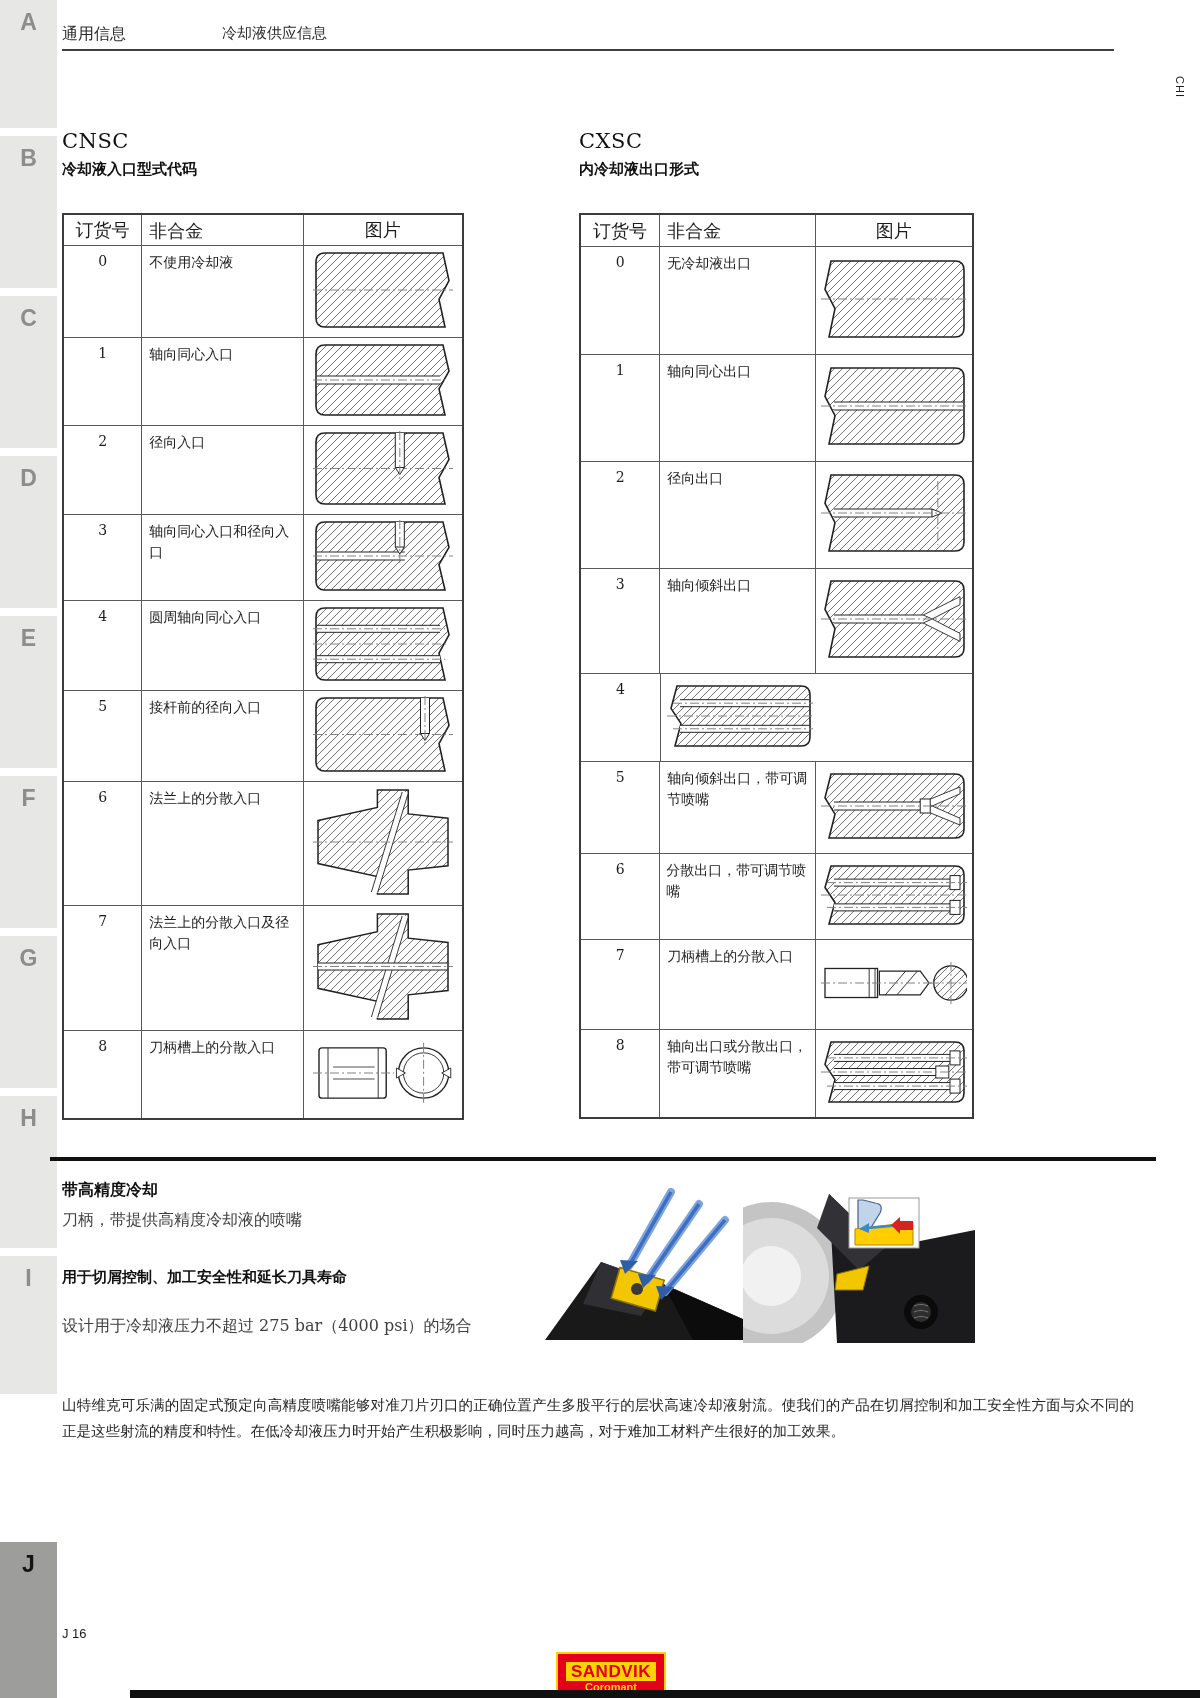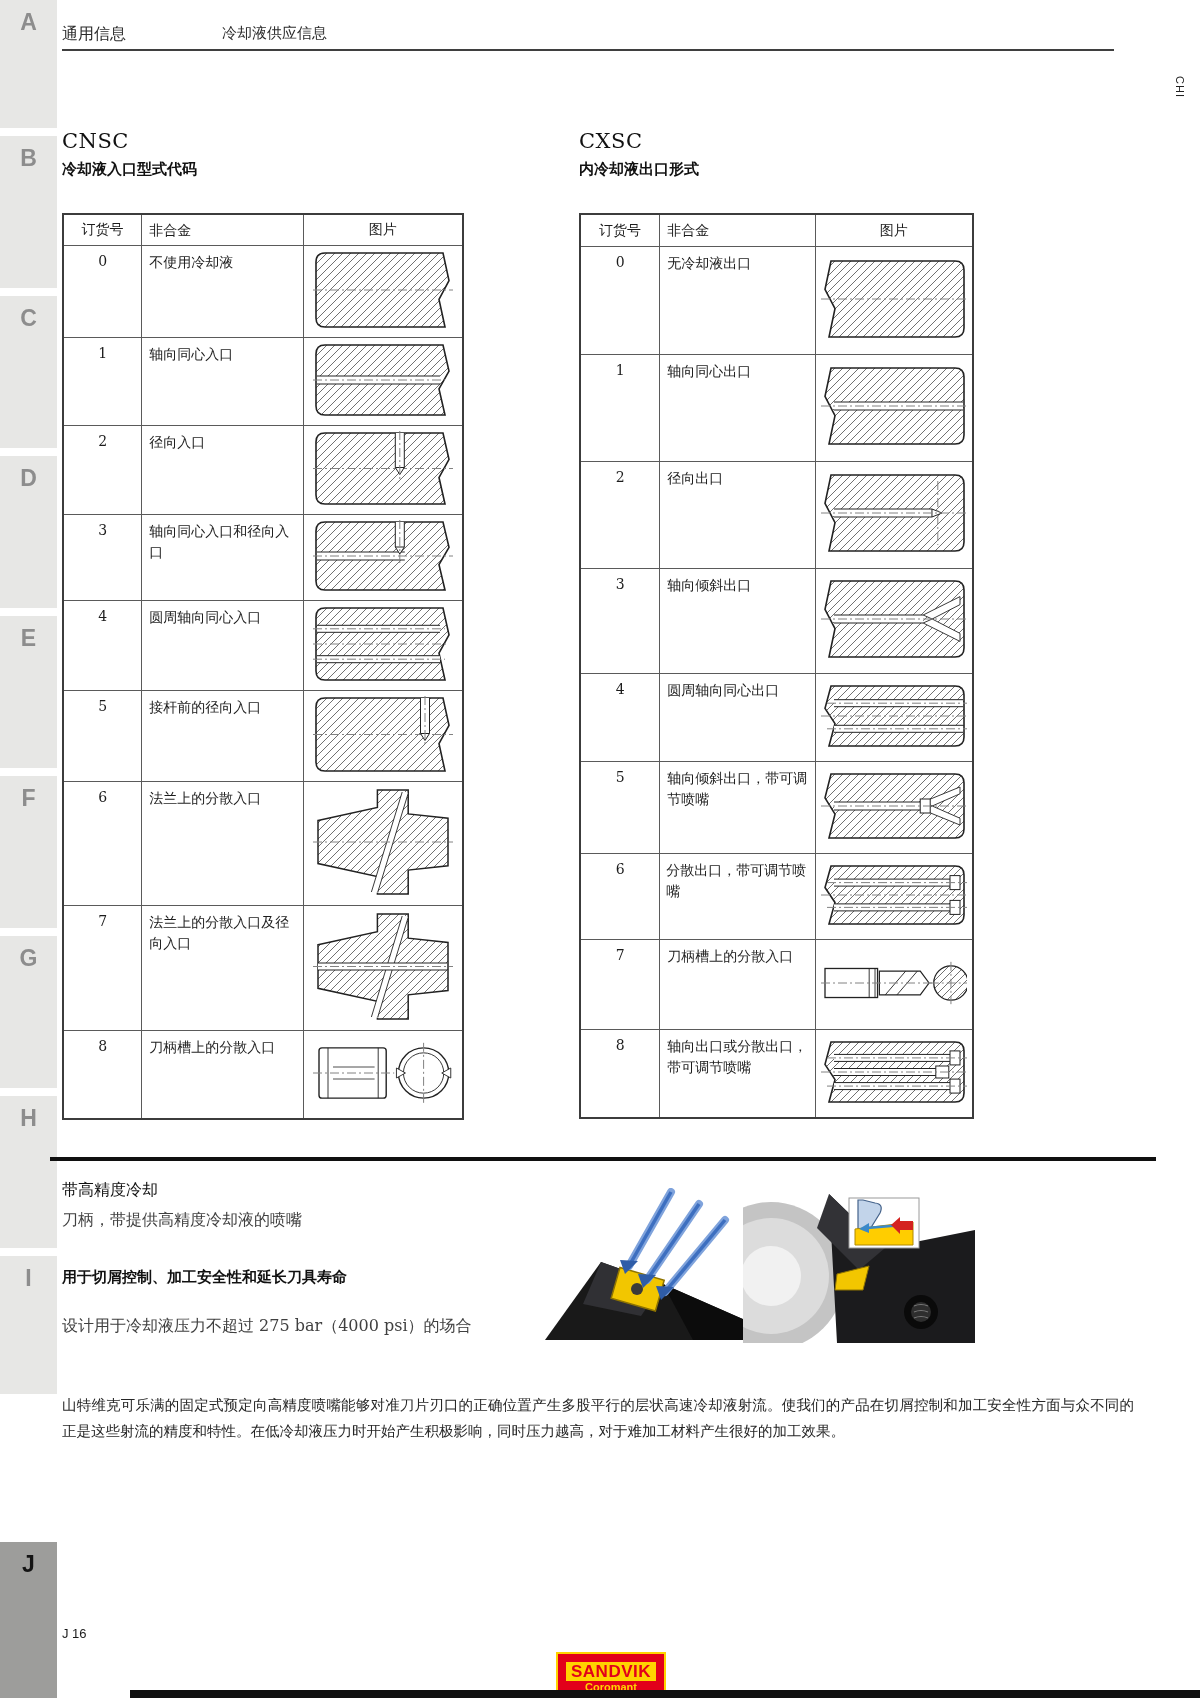--- a/index.html
+++ b/index.html
@@ -22,26 +22,26 @@
   .sub{font-size:15px;font-weight:bold;color:#111;}
   
   .ctable{position:absolute;border:2px solid #3c3c3c;box-sizing:border-box;background:#fff;}
   .trow{display:flex;box-sizing:border-box;border-top:1px solid #5a5a5a;}
   .trow:first-child{border-top:none;}
   .tc{box-sizing:border-box;border-left:1px solid #5a5a5a;overflow:hidden;}
   .tc:first-child{border-left:none;}
   .tc.code{text-align:center;padding-top:7px;font-size:14px;}
   .tc.desc{padding:6px 4px 0 7px;font-size:14px;line-height:1.5;}
   .tc.pic{display:flex;align-items:center;justify-content:center;}
-  .thead .tc{display:flex;align-items:center;font-size:14px;padding-top:0;}
+  .thead .tc{display:flex;align-items:center;font-size:18px;padding-top:0;}
   .thead .tc.code,.thead .tc.pic{justify-content:center;}
   .thead .tc.desc{padding-top:0;}
   
   #divider{left:50px;top:1157px;width:1106px;height:4px;background:#101010;}
-  .h1cn{font-size:16px;font-weight:normal;color:#111;}
+  .h1cn{font-size:16px;font-weight:bold;color:#111;}
   .h2cn{font-size:15px;font-weight:bold;color:#111;}
   .body-cn{font-size:16px;color:#404040;}
   #para{left:62px;top:1393px;width:1072px;font-size:14.5px;line-height:25.5px;color:#262626;text-align:justify;}
   
   #page-num{left:62px;top:1626px;font-size:13px;font-family:"Liberation Sans",sans-serif;color:#1a1a1a;}
   #logo{left:556px;top:1652px;width:90px;border:2px solid #ffd300;background:#e2001a;padding:8px;}
   #logo .top{background:#ffd300;color:#e2001a;text-align:center;
              font-family:"Liberation Sans",sans-serif;font-weight:bold;font-size:17px;letter-spacing:.5px;line-height:19px;}
   #logo .bot{background:#e2001a;color:#ffd300;text-align:center;
              font-family:"Liberation Sans",sans-serif;font-weight:bold;font-size:11px;line-height:13px;}
@@ -358,21 +358,20 @@
                 <line x1="13" y1="36" x2="102.19999999999999" y2="36" stroke="#222" stroke-width="1"></line>
                 <line x1="13" y1="44" x2="102.19999999999999" y2="44" stroke="#222" stroke-width="1"></line>
                 <path d="M102.19999999999999,36 L139,17.6 L139,25.6 L111.19999999999999,40 Z" fill="#fff" stroke="#222" stroke-width="0.9"></path>
                 <path d="M102.19999999999999,44 L139,62.400000000000006 L139,54.400000000000006 L111.19999999999999,40 Z" fill="#fff" stroke="#222" stroke-width="0.9"></path>
                 <line x1="0" y1="40" x2="146" y2="40" stroke="#828282" stroke-width="1" stroke-dasharray="9 3 2 3"></line>
               </svg></span>
           </div>
         </div>
         <div class="trow " style="height: 88px;">
           <div class="tc code" style="width: 79px;">4</div>
-          <div class="tc desc" style="width: 157px;">圆周轴向同心出口</div>
           <div class="tc pic" style="width: 159px;">
             <span><svg width="146" height="64" viewBox="0 0 146 64" xmlns="http://www.w3.org/2000/svg">
                 <defs>
                   <pattern id="h13" width="8" height="8" patternUnits="userSpaceOnUse">
                     <path d="M0,8 l8,-8 M-2,2 l4,-4 M6,10 l4,-4" stroke="#4d4d4d" stroke-width="0.8" fill="none"></path>
                   </pattern>
                 </defs>
                 <path d="M134,2 Q143,2 143,11 L143,53 Q143,62 134,62 L8,62 L14,39.68 L4,24.32 L10,2 Z" fill="url(#h13)" stroke="#222" stroke-width="1.6"></path>
                 <rect x="13" y="15.7" width="129" height="7" fill="#fff"></rect>
                 <line x1="13" y1="15.7" x2="142" y2="15.7" stroke="#222" stroke-width="1"></line>

